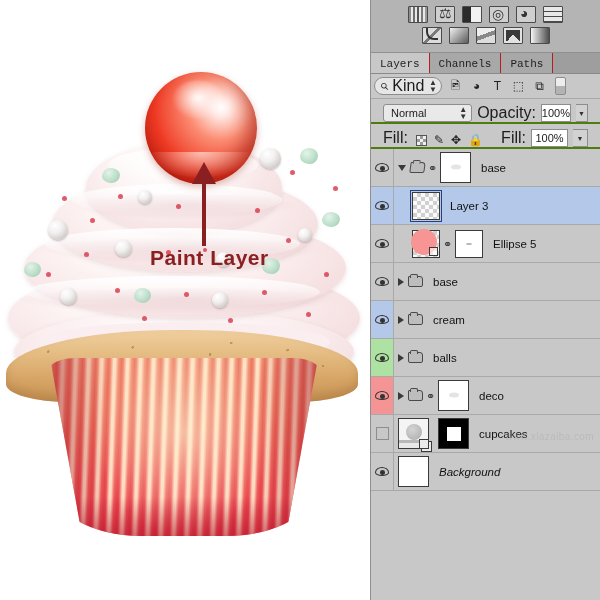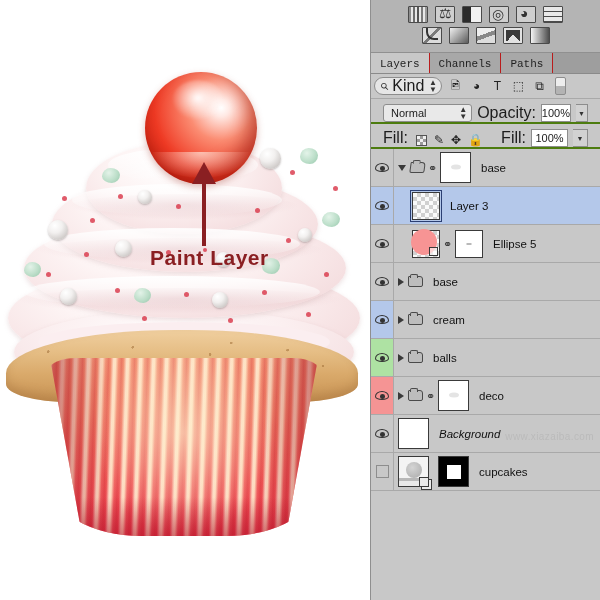--- a/index.html
+++ b/index.html
@@ -786,40 +786,40 @@
           <div class="tri closed"></div>
           <div class="folder"></div>
           <span class="link-icon">⚭</span>
           <div class="thumb mask-white"></div>
           <span class="layer-name">deco</span>
         </div>
       </div>
 
       <div class="layer-row">
         <div class="eye-cell">
+            <div class="eye-box"></div>
+          </div>
+        <div class="row-body">
+          <div class="thumb smart">
+            <div class="smart-badge"></div>
+          </div>
+          <div class="thumb blackmask" style="margin-left:6px;"></div>
+          <span class="layer-name">cupcakes</span>
+        </div>
+      </div>
+
+      <div class="layer-row">
+        <div class="eye-cell">
             <div class="eye"></div>
           </div>
         <div class="row-body">
           <div class="thumb"></div>
           <span class="layer-name italic">Background</span>
         </div>
       </div>
-
-      <div class="layer-row">
-        <div class="eye-cell">
-            <div class="eye-box"></div>
-          </div>
-        <div class="row-body">
-          <div class="thumb smart">
-            <div class="smart-badge"></div>
-          </div>
-          <div class="thumb blackmask" style="margin-left:6px;"></div>
-          <span class="layer-name">cupcakes</span>
-        </div>
-      </div>
     </div>
 
     <div class="panel-rest">
       <div class="watermark">
         <div class="wm-url">www.xiazaiba.com</div>
       </div>
     </div>
   </div>
 </div>
 

